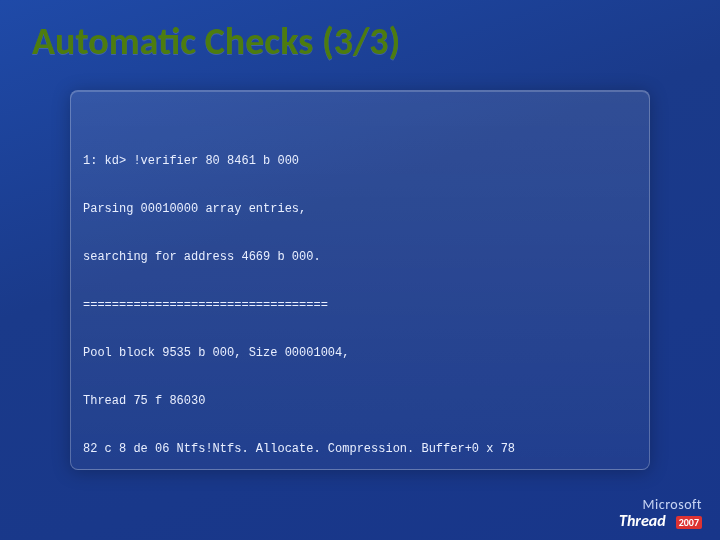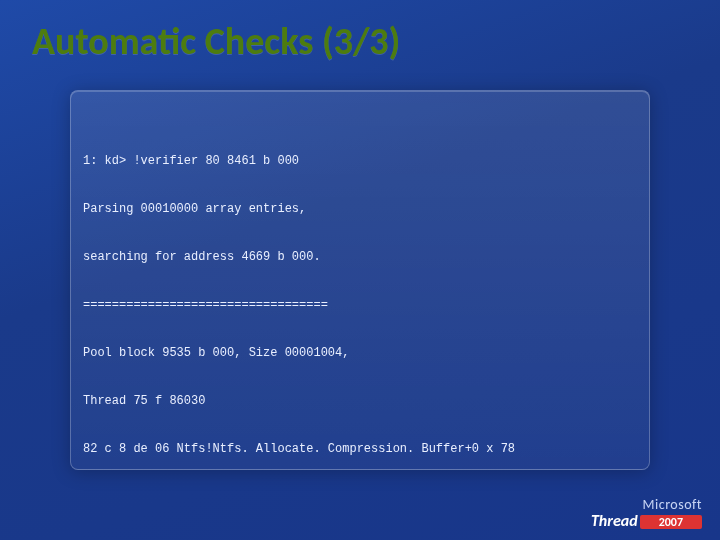--- a/index.html
+++ b/index.html
@@ -62,26 +62,26 @@
     opacity: 0.9;
   }
   .footer-logo .whec {
     font-size: 16px;
     font-weight: 700;
     font-style: italic;
     color: #ffffff;
     margin-top: -2px;
   }
   .footer-logo .year {
-    font-size: 12px;
+    font-size: 10px;
     background: #d33;
     color: #fff;
-    padding: 0 19px;
+    padding: 0 3px;
     border-radius: 2px;
-    margin-left: 2px;
+    margin-left: 10px;
     vertical-align: middle;
     font-style: normal;
   }
 </style>
 </head>
 <body>
 
 <div class="slide">
 
   <div class="title">Automatic Checks (3/3)</div>

